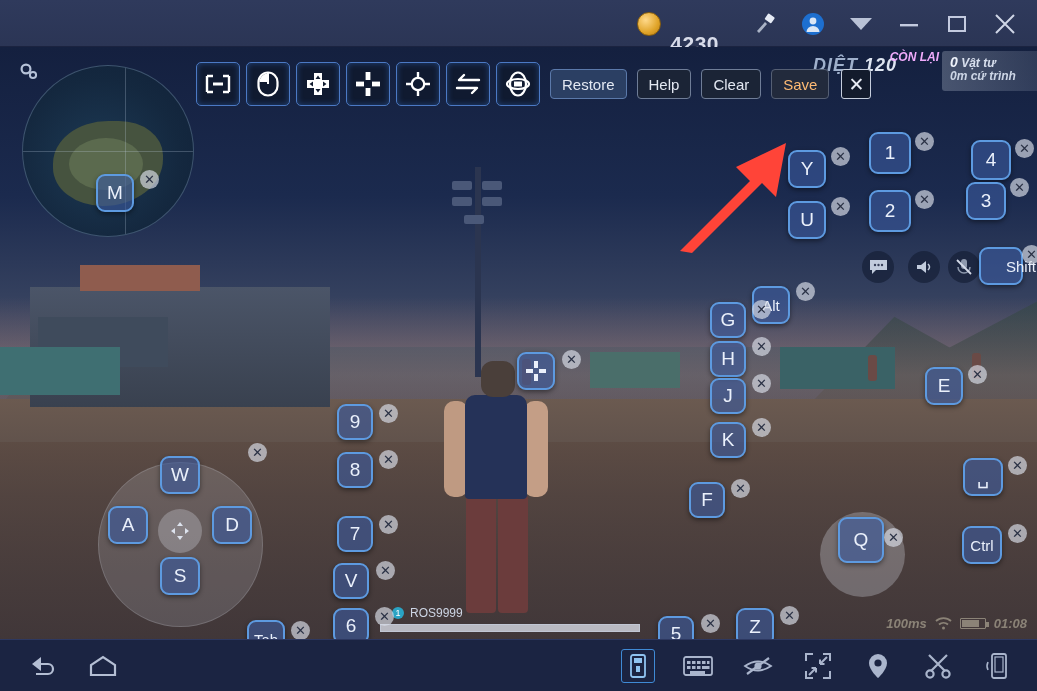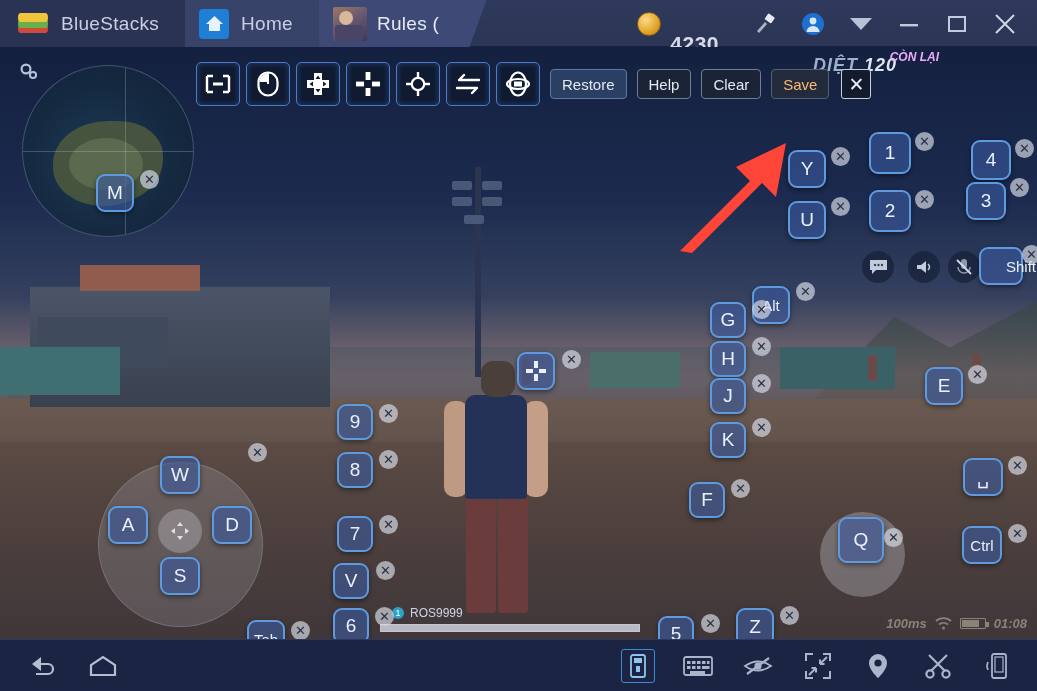--- a/index.html
+++ b/index.html
@@ -207,45 +207,20 @@
              color:#aab5cc; cursor:pointer; }
   .bb-icon.sel { border:1px solid #3f8ad6; border-radius:3px; }
   svg { overflow:visible; }
 </style>
 </head>
 <body>
 
 <div id="root">
 
   <div class="titlebar">
-    <div class="tb-left">
-
-      <div class="tab tab-bs">
-        <div class="bs-logo">
-          <i class="l1"></i>
-            <i class="l2"></i>
-            <i class="l3"></i>
-        </div>
-        <span class="tab-label">BlueStacks</span>
-      </div>
-
-      <div class="tab tab-home">
-        <div class="home-icon">
-          <svg width="19" height="17" viewBox="0 0 19 17">
-            <path d="M9.5 1 L18 9 H15 V16 H4 V9 H1 Z" fill="#e9f1fa"></path>
-          </svg>
-        </div>
-        <span class="tab-label">Home</span>
-      </div>
-
-      <div class="tab tab-rules">
-        <div class="game-icon"></div>
-        <span class="tab-label">Rules (</span>
-      </div>
-    </div>
 
     <div class="tb-right">
       <div class="coins">
         <div class="coin-circle"></div>
         <span class="coin-val">4230</span>
       </div>
       <div class="tb-btn">
         <svg width="22" height="22" viewBox="0 0 22 22">
           <rect x="12" y="2" width="8" height="7" rx="1" fill="#e6ebf5" transform="rotate(35 16 5)"></rect>
           <path d="M11 9 L3 18 L5 20 L13 11 Z" fill="#aab3c6"></path>
@@ -330,20 +305,30 @@
         <circle cx="8" cy="8" r="4.4" fill="none" stroke="#b6c2d8" stroke-width="2.2"></circle>
         <circle cx="15" cy="14" r="3.1" fill="none" stroke="#b6c2d8" stroke-width="2"></circle>
       </svg>
     </div>
 
     <div class="hud-kill">
       <span>DIỆT</span>
       <span class="num">120</span>
     </div>
     <div class="hud-con">CÒN LẠI</div>
+    <div class="hud-panel">
+      <div class="l1">
+        <b>0</b>
+        <span>Vật tư</span>
+      </div>
+      <div class="l2">
+        <b>0m</b>
+        <span>cứ trình</span>
+      </div>
+    </div>
 
     <div class="soc" style="left:862px; top:204px;">
       <svg width="19" height="16" viewBox="0 0 19 16">
         <path d="M1 1 H18 V11 H7 L3 15 V11 H1 Z" fill="#c2ccdd"></path>
         <circle cx="6" cy="6" r="1.2" fill="#38405a"></circle>
         <circle cx="9.5" cy="6" r="1.2" fill="#38405a"></circle>
         <circle cx="13" cy="6" r="1.2" fill="#38405a"></circle>
       </svg>
     </div>
     <div class="soc" style="left:908px; top:204px;">

